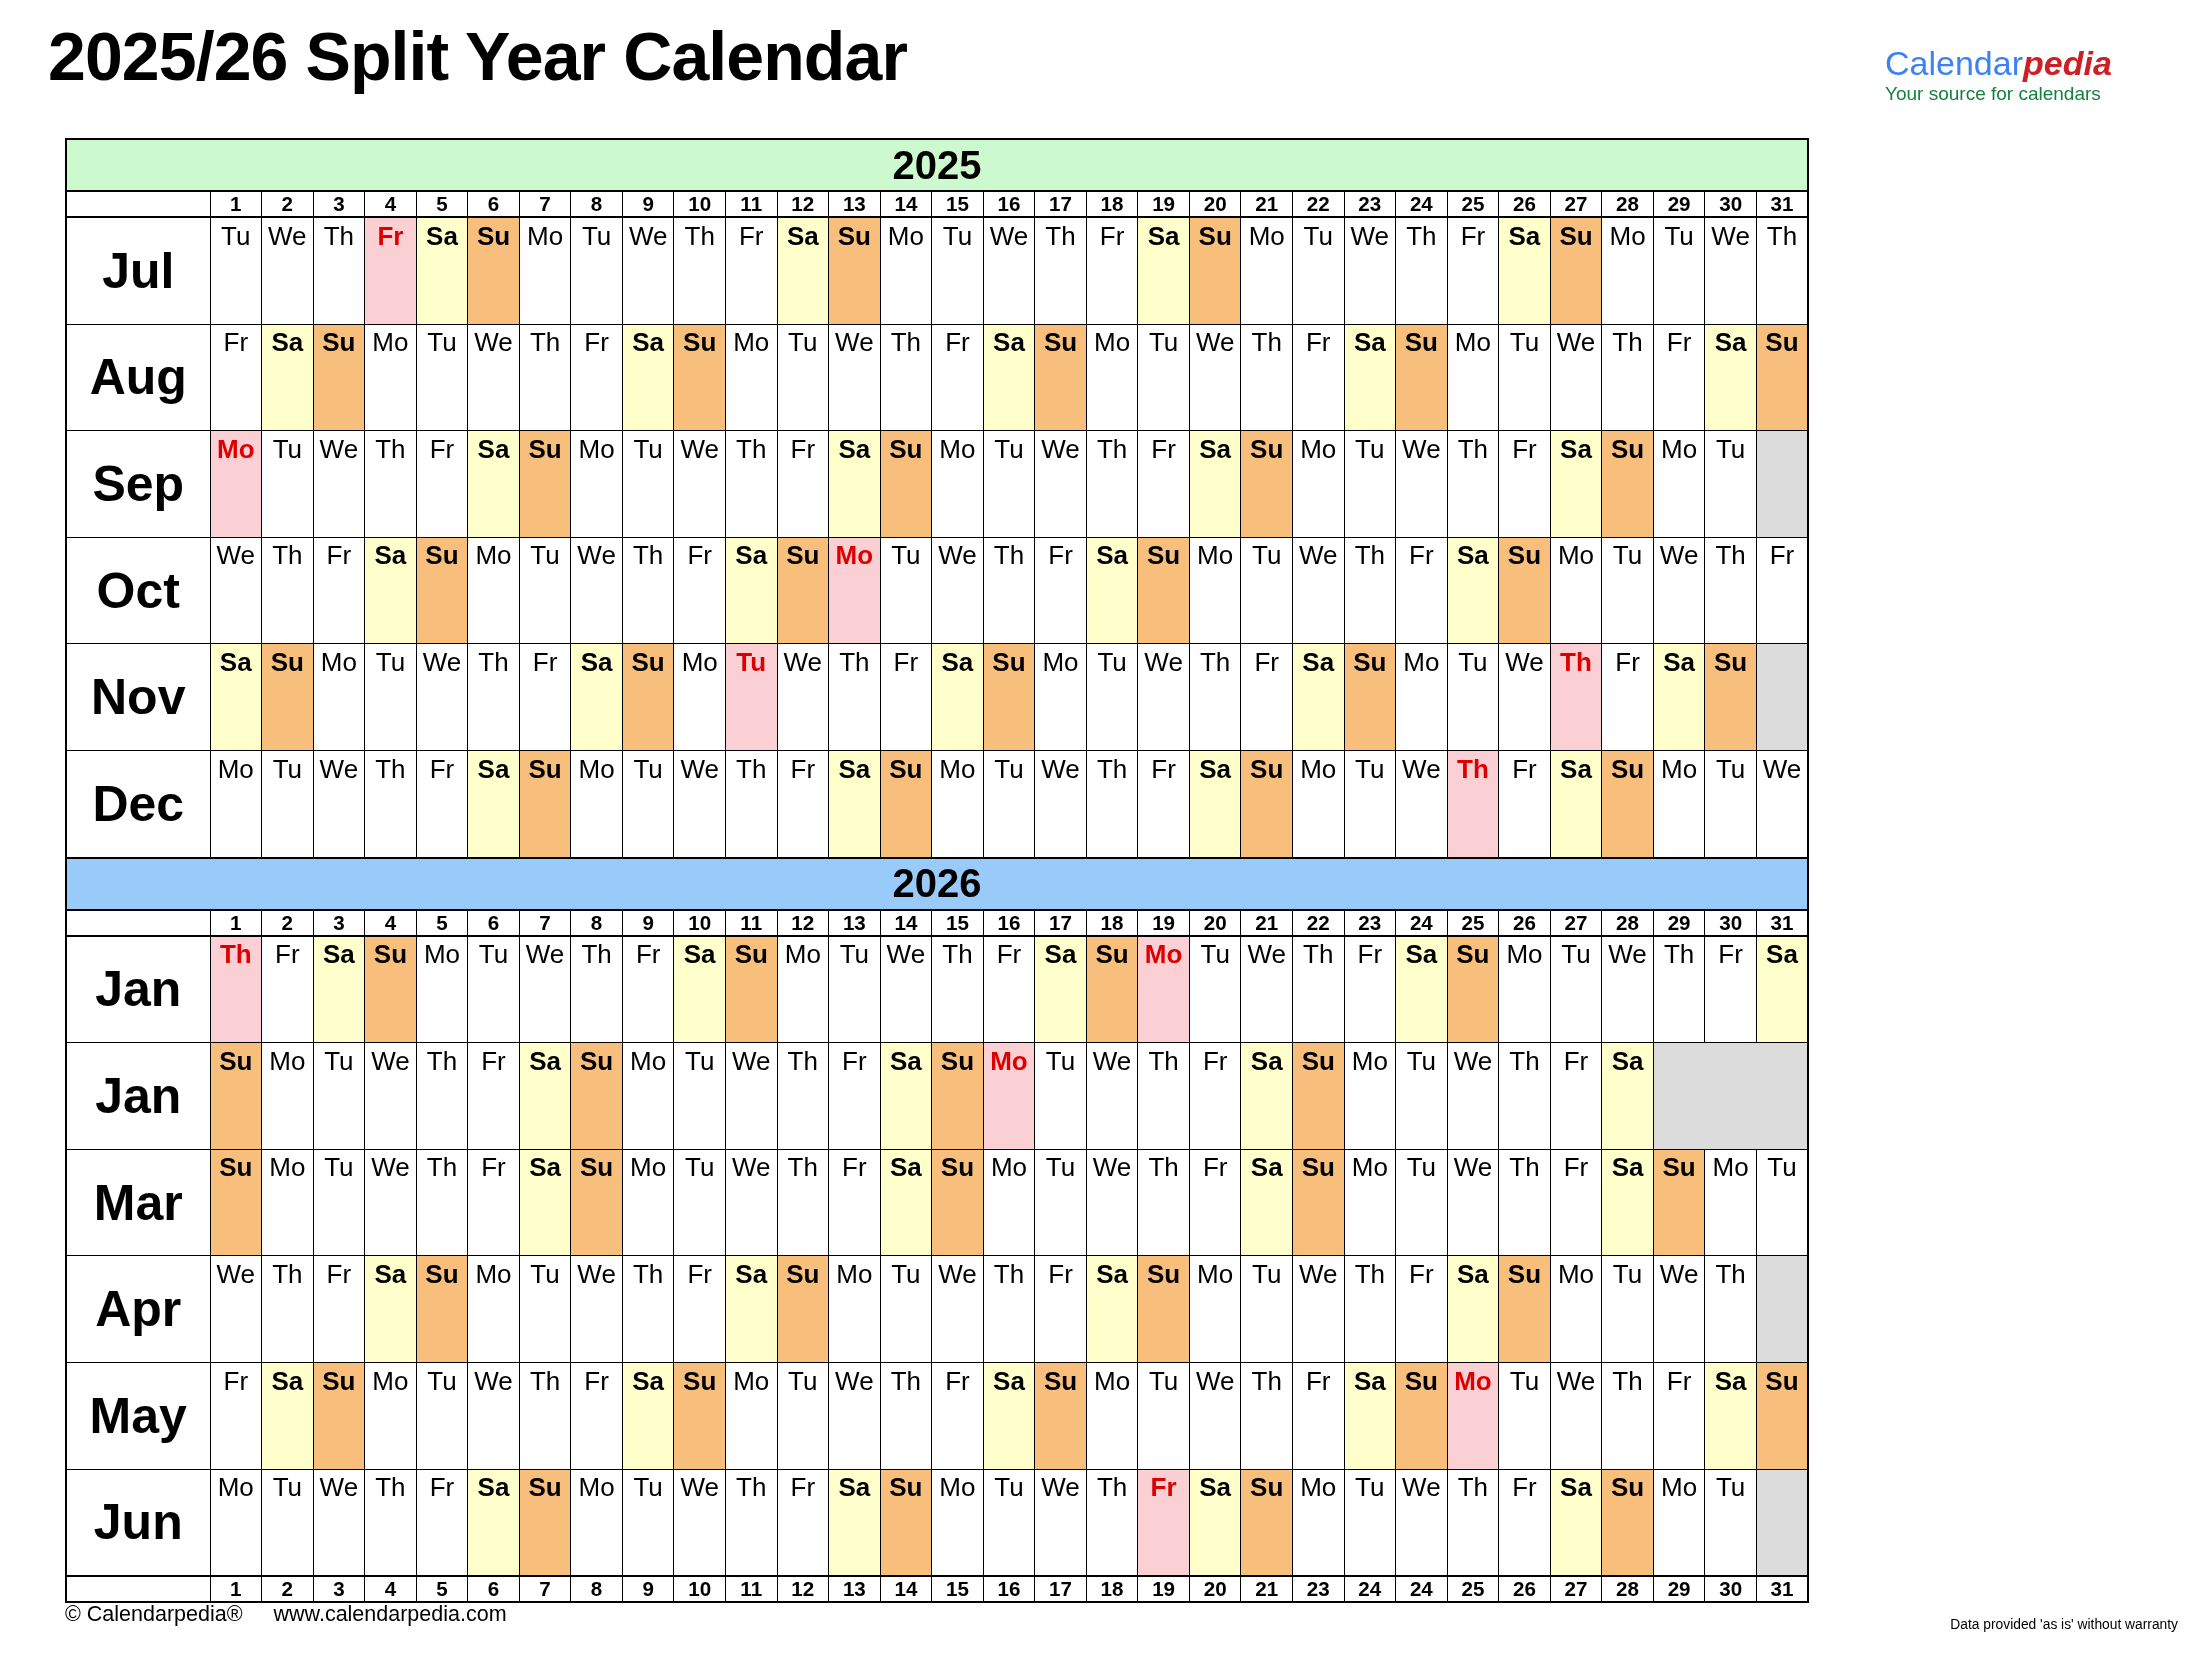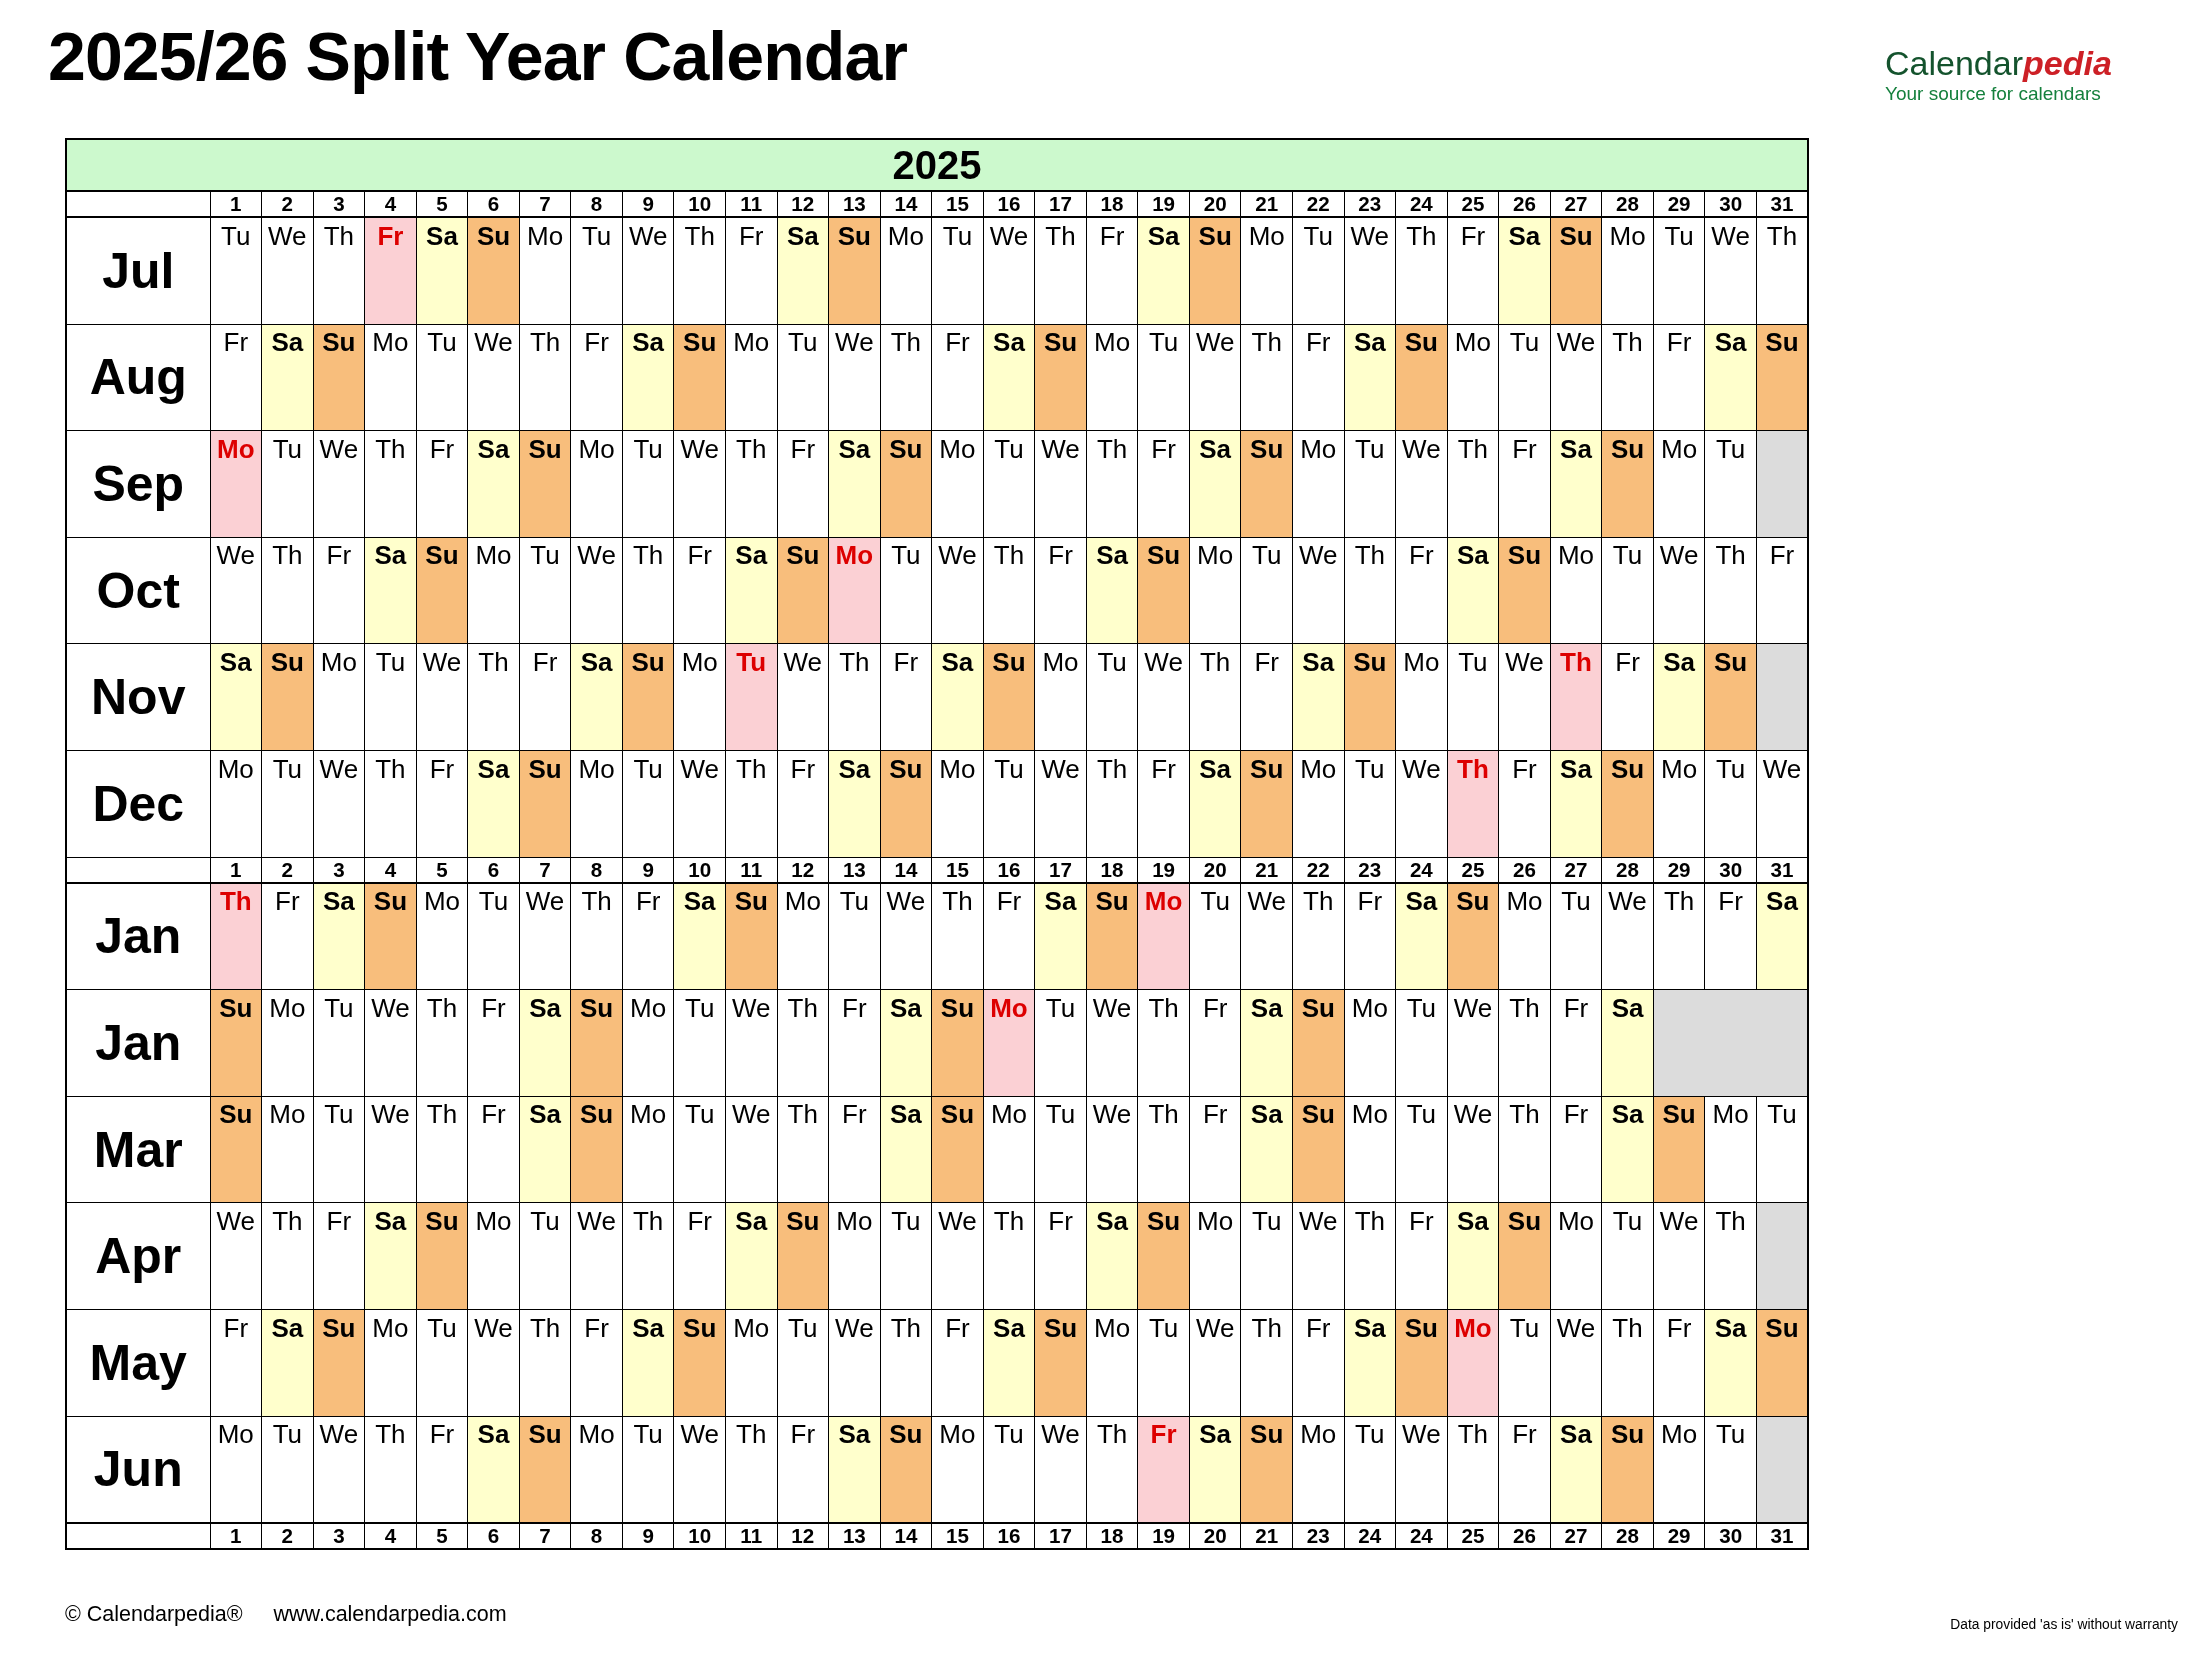--- a/index.html
+++ b/index.html
@@ -4,21 +4,21 @@
 <style>
   html,body{margin:0;padding:0;background:#fff;}
   body{width:2203px;height:1671px;position:relative;overflow:hidden;
        font-family:"Liberation Sans",sans-serif;color:#000;}
 
   .page-title{position:absolute;left:48px;top:17px;font-size:68px;font-weight:bold;
               letter-spacing:-0.9px;white-space:nowrap;}
 
   .logo{position:absolute;left:1885px;top:46px;line-height:1;}
   .logo-main{font-size:34px;white-space:nowrap;}
-  .logo-black{color:#14532d;}
+  .logo-black{color:#3b82f6;}
   .logo-red{color:#cd2026;font-weight:bold;font-style:italic;}
   .logo-tagline{font-size:19px;margin-top:4.3px;white-space:nowrap;color:#15803d;}
 
   table.cal{position:absolute;left:65px;top:138px;width:1744px;
             border-collapse:collapse;table-layout:fixed;border:2.6px solid #000;}
   table.cal td{border:1.7px solid #000;padding:0;text-align:center;overflow:hidden;}
 
   tr.year-row td{height:50px;vertical-align:middle;font-size:40px;font-weight:bold;
                  border-top:2.6px solid #000;border-bottom:2.6px solid #000;}
   tr.nums-row td{height:24px;vertical-align:middle;font-size:20.6px;font-weight:bold;
@@ -289,20 +289,23 @@
         <td>Tu</td>
         <td>We</td>
         <td class="hol">Th</td>
         <td>Fr</td>
         <td class="sat">Sa</td>
         <td class="sun">Su</td>
         <td>Mo</td>
         <td>Tu</td>
         <td>We</td>
       </tr>
+      <tr class="year-row">
+        <td colspan="32" style="background: rgb(153, 203, 250);">2026</td>
+      </tr>
       <tr class="nums-row">
         <td></td>
         <td>1</td>
         <td>2</td>
         <td>3</td>
         <td>4</td>
         <td>5</td>
         <td>6</td>
         <td>7</td>
         <td>8</td>

